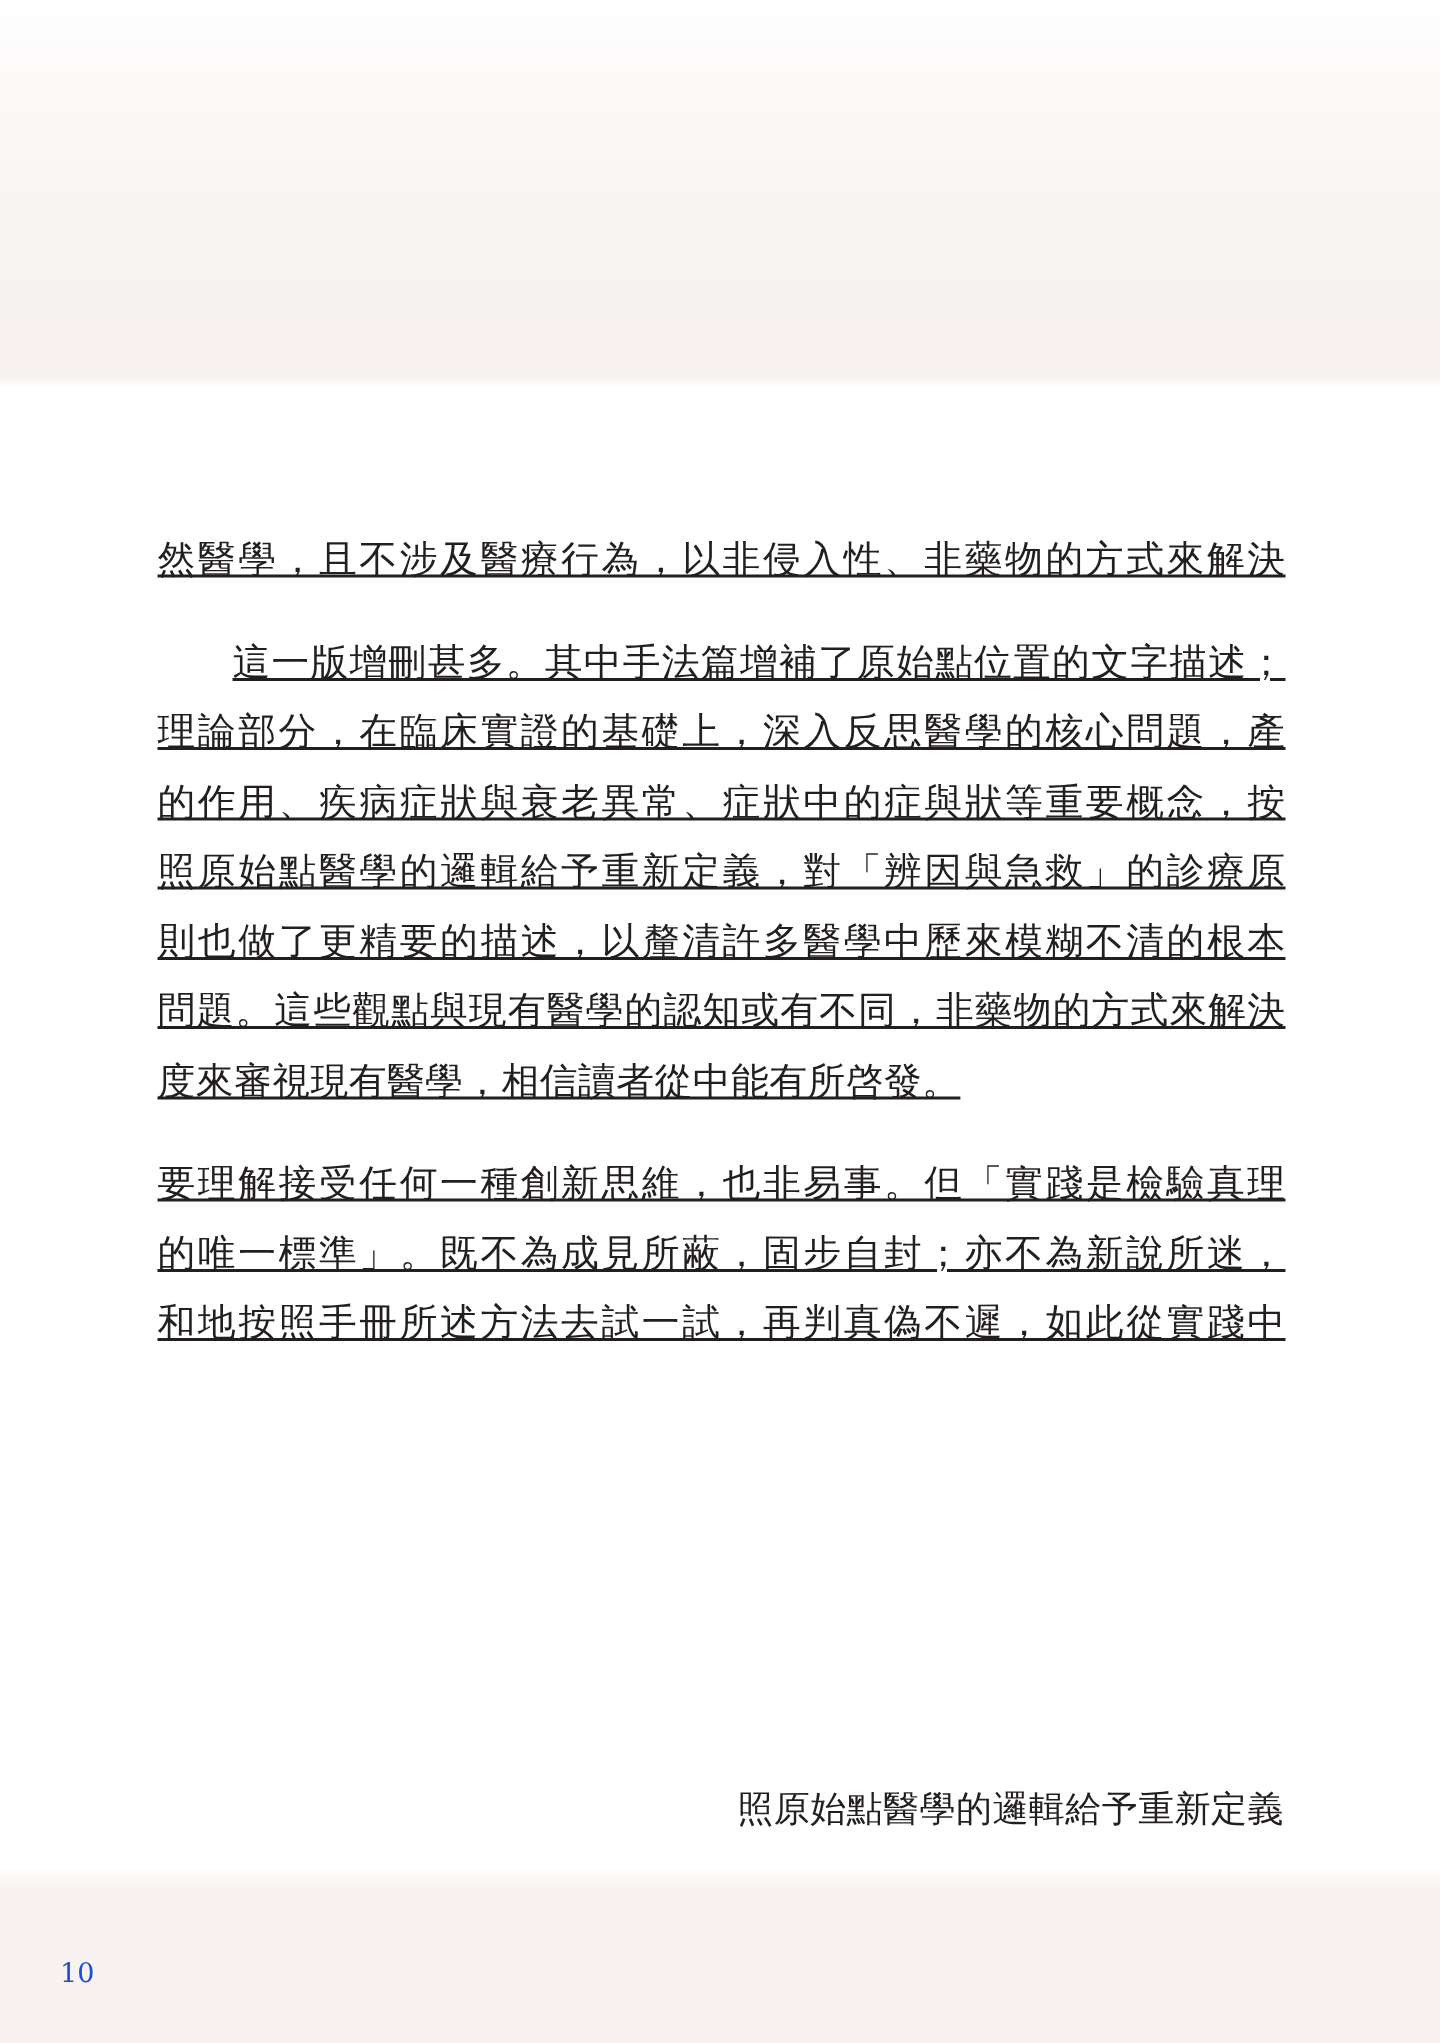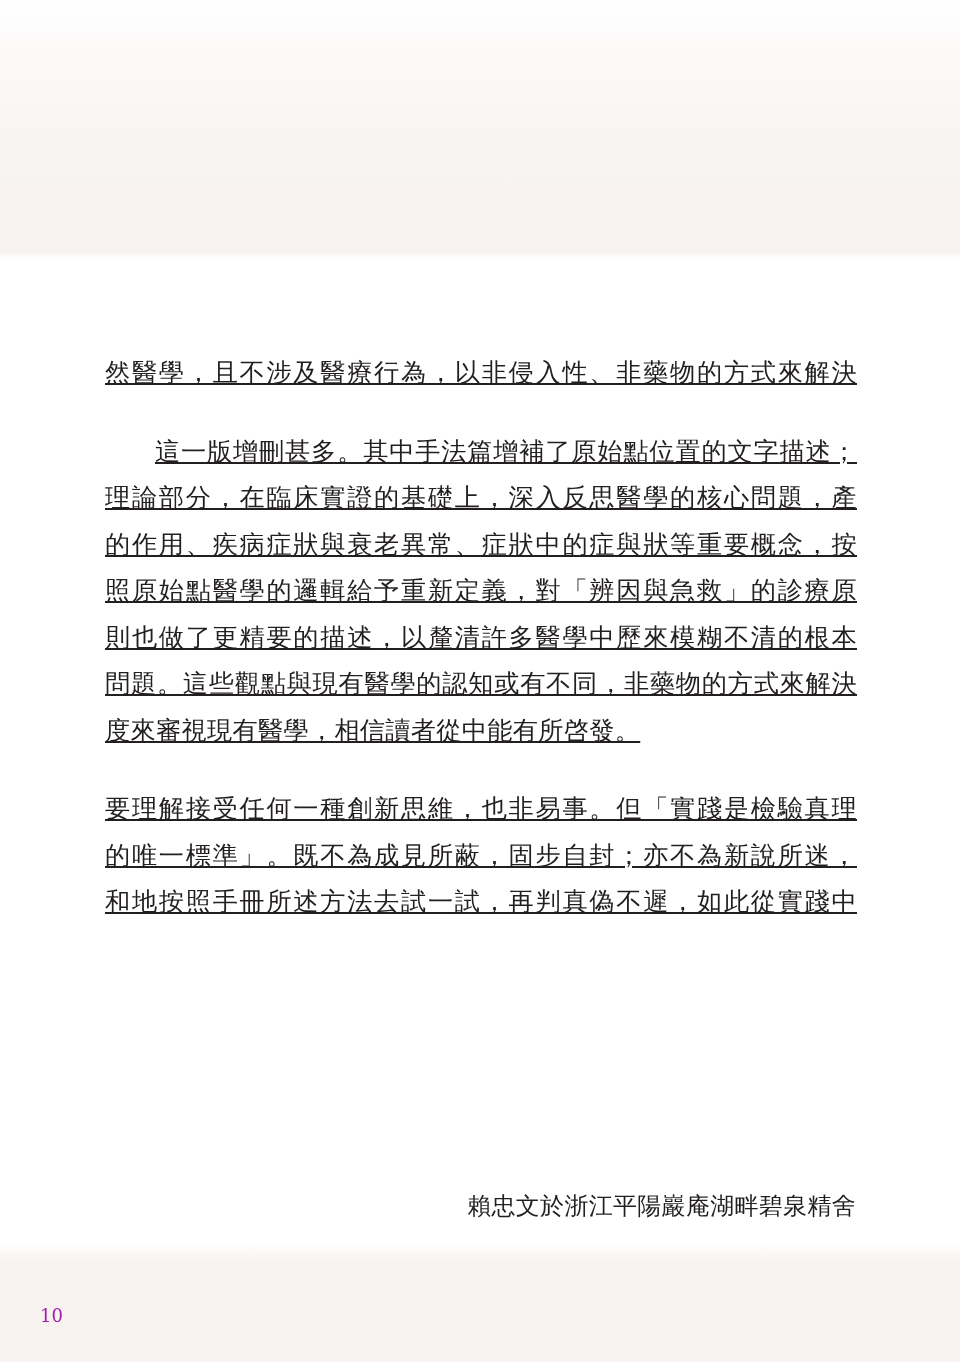--- a/index.html
+++ b/index.html
@@ -52,41 +52,41 @@
     .para .line {
       display: block;
       white-space: nowrap;
       text-align: justify;
       text-align-last: justify;
     }
     .para .line.last {
       text-align-last: left;
     }
     .para + .para {
-      margin-top: 32px;
+      margin-top: 22px;
     }
     .indent {
       padding-left: 50px;
     }
     .signature {
       position: absolute;
       right: 104px;
       top: 1188px;
       font-size: 24px;
       line-height: 36px;
       letter-spacing: 0.3px;
       white-space: nowrap;
     }
     .page-number {
       position: absolute;
       left: 40px;
       top: 1305px;
       font-family: "DejaVu Serif", "Liberation Serif", serif;
       font-size: 18px;
-      color: #a21caf;
+      color: #1d4ed8;
     }
   </style>
 </head>
 <body>
 
 <div class="band-top"></div>
 <div class="band-bottom"></div>
 
 <div class="text-block">
   <p class="para">
@@ -103,15 +103,15 @@
     <span class="line last">度來審視現有醫學，相信讀者從中能有所啓發。</span>
   </p>
 
   <p class="para">
     <span class="line">要理解接受任何一種創新思維，也非易事。但「實踐是檢驗真理</span>
     <span class="line">的唯一標準」。既不為成見所蔽，固步自封；亦不為新說所迷，</span>
     <span class="line">和地按照手冊所述方法去試一試，再判真偽不遲，如此從實踐中</span>
   </p>
 </div>
 
-<div class="signature">賴忠文於浙江平陽巖庵湖畔碧泉精舍</div>
+<div class="signature">照原始點醫學的邏輯給予重新定義</div>
 
 <div class="page-number">10</div>
 
 </body></html>

